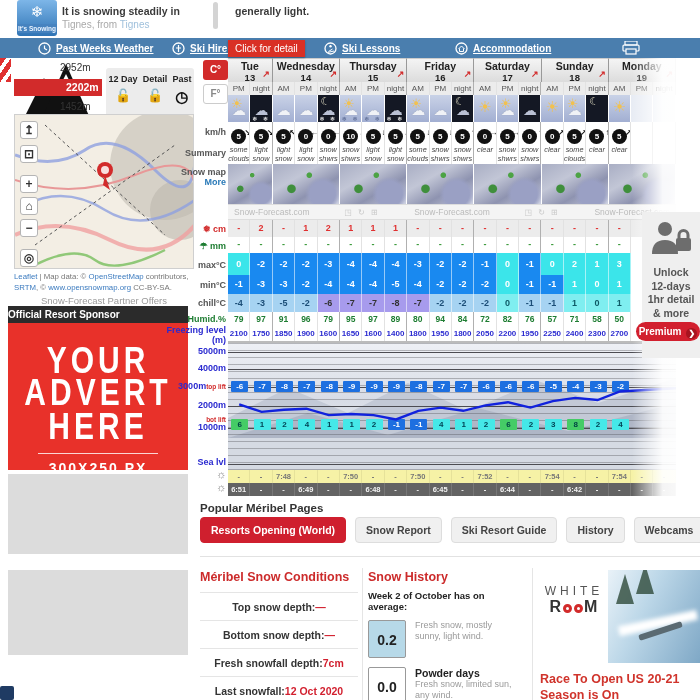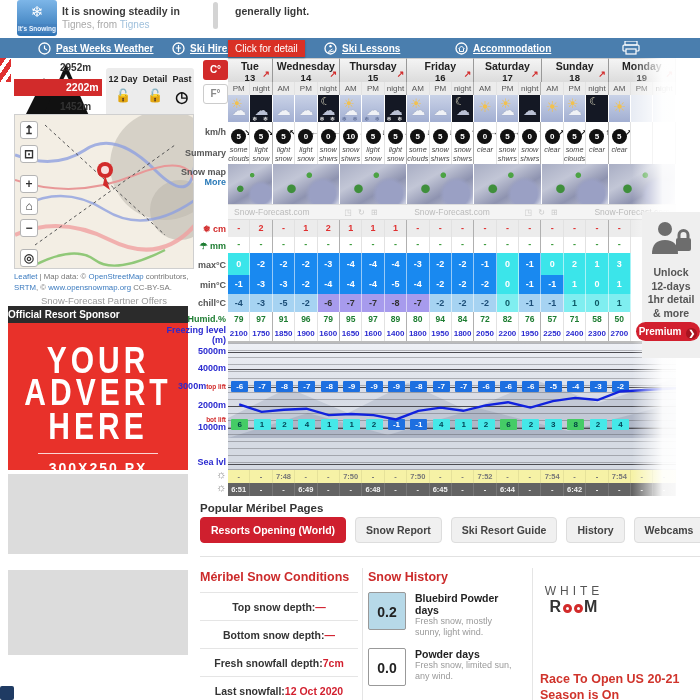--- a/index.html
+++ b/index.html
@@ -27,21 +27,21 @@
   .nav-ico { width:13px; height:13px; flex:0 0 13px; }
   #nav-printer { left:622px; top:41px; width:18px; height:14px; }
   #nav-tooltip { left:228px; top:40px; background:#d93025; color:#fff; font-size:10px;
     padding:3px 7px; z-index:40; box-shadow:0 1px 2px rgba(0,0,0,.3); }
 
   
   #logo-frag { left:0; top:58px; width:11px; height:24px;
     background:repeating-linear-gradient(125deg,#e03030 0 5px,#fff 5px 9px); }
   #elev-widget { left:14px; top:60px; width:88px; height:58px; }
   #elev-band { left:14px; top:79px; width:88px; height:17px; background:#d22b2b; }
-  .elev-txt { font-size:10px; font-weight:bold; color:#333; }
+  .elev-txt { font-size:10px; font-weight:normal; color:#333; }
   #elev-top { left:60px; top:62px; } #elev-bot { left:60px; top:101px; }
   #elev-mid { left:66px; top:81px; font-size:10.5px; font-weight:bold; color:#fff; }
   #tabs-box { left:106px; top:68px; width:88px; height:58px; background:#ececec; border-radius:3px;
     display:flex; justify-content:space-around; padding-top:6px; }
   .tab { text-align:center; font-size:9px; font-weight:bold; color:#222; }
   .tab .tico { display:block; font-size:15px; margin-top:4px; color:#111; }
   #unit-c { left:203px; top:60px; width:25px; height:20px; background:#d22b2b; color:#fff;
     font-size:10px; font-weight:bold; text-align:center; line-height:20px; border-radius:3px; }
   #unit-f { left:203px; top:84px; width:25px; height:20px; background:#fff; color:#888; border:1px solid #ccc;
     font-size:10px; font-weight:bold; text-align:center; line-height:18px; border-radius:3px; }
@@ -173,21 +173,21 @@
   #history { left:368px; top:570px; width:152px; }
   #history .sub { font-size:9.5px; font-weight:bold; color:#222; margin:-2px 0 8px; }
   .hist-item { display:flex; gap:9px; margin-bottom:9px; }
   .hist-box { width:38px; height:38px; border:1px solid #999; border-radius:2px; flex:0 0 38px;
     font-size:14px; font-weight:bold; text-align:center; line-height:38px; }
   .hist-item .hl { font-size:10.5px; font-weight:bold; color:#222; }
   .hist-item .hd { font-size:9px; color:#9a9a9a; line-height:1.25; }
 
   
   #whiteroom { left:540px; top:570px; width:160px; }
-  #wr-top { display:flex; height:93px;flex-direction:column; }
+  #wr-top { display:flex; height:93px; }
   #wr-logo { width:68px; background:#fff; padding-top:14px; text-align:center; }
   #wr-logo .w1 { font-size:12px; letter-spacing:4px; color:#555; }
   #wr-logo .w2 { font-size:16px; font-weight:bold; color:#333; letter-spacing:1px; }
   #wr-logo .ring { display:inline-block; width:9px; height:9px; border:3px solid #d22b2b; border-radius:50%;
     vertical-align:-1px; margin:0 1px; }
   #wr-photo { width:92px; position:relative; overflow:hidden;
     background:linear-gradient(115deg,#e9f2f8 0%,#bcd7e8 40%,#7fa8c6 100%); }
   #wr-photo .tree { position:absolute; width:0; height:0; border-left:9px solid transparent;
     border-right:9px solid transparent; border-bottom:30px solid #2e4a3a; opacity:.8; }
   #wr-photo .spray { position:absolute; left:10px; top:48px; width:80px; height:10px; background:#fff;
@@ -837,25 +837,25 @@
         <span class="cl">Last snowfall:</span>
         <span class="cv">12 Oct 2020</span>
       </div>
     </div>
 </div>
 <div class="abs" id="col-div1"></div>
 <div class="abs" id="col-div2"></div>
 
 <div class="abs" id="history">
   <div class="sec-title">Snow History</div>
+  <div class="sub">Week 2 of October has on average:</div>
   <div id="hist-items">
       <div class="hist-item">
         <div class="hist-box" style="background: rgb(183, 217, 232); color: rgb(34, 34, 34);">0.2</div>
         <div>
-          <div class="hl">Bluebird Powder days</div>
           <div class="hd">Fresh snow, mostly sunny, light wind.</div>
         </div>
       </div>
       <div class="hist-item">
         <div class="hist-box" style="background: rgb(255, 255, 255); color: rgb(34, 34, 34);">0.0</div>
         <div>
           <div class="hl">Powder days</div>
           <div class="hd">Fresh snow, limited sun, any wind.</div>
         </div>
       </div>

